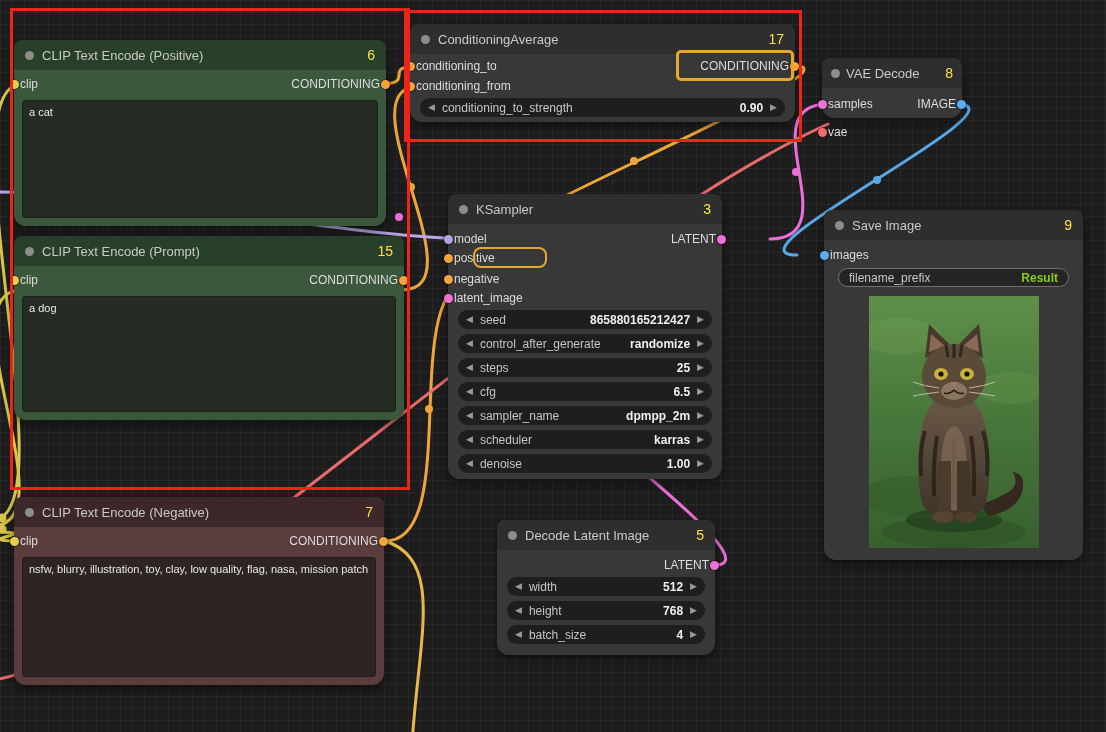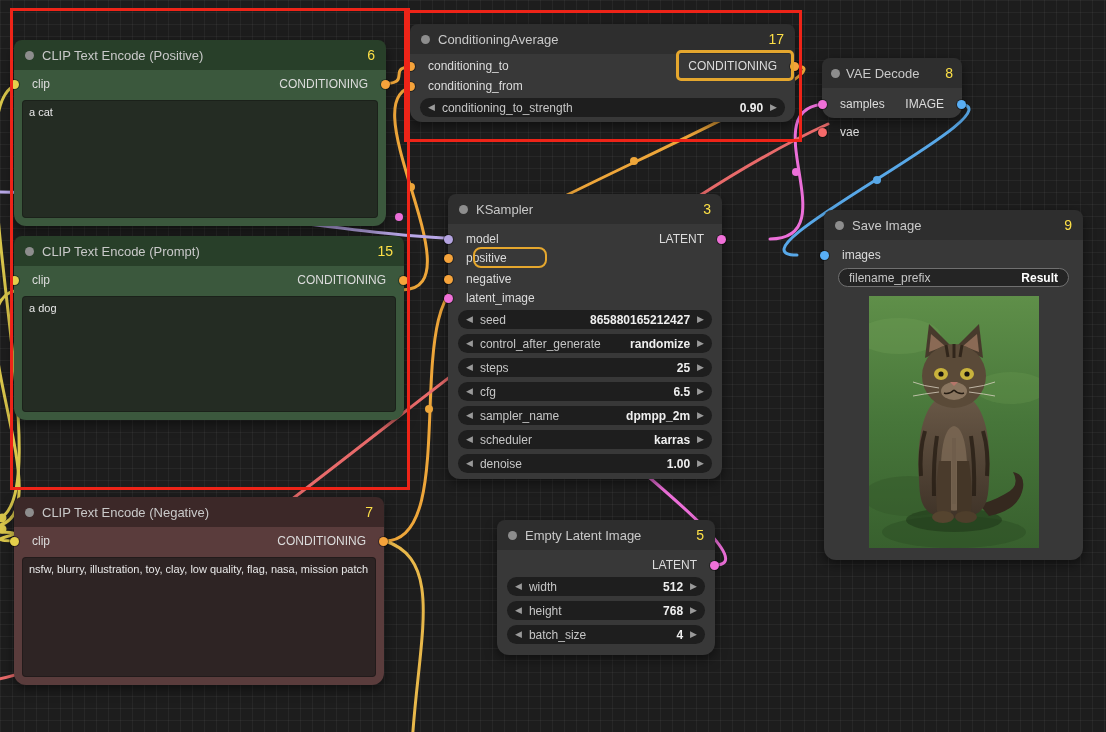--- a/index.html
+++ b/index.html
@@ -16,38 +16,38 @@
   .n-gray{background:#383838}
   .n-green{background:#3b583d}
   .n-red{background:#5a3c3c}
   .ntitle{height:30px;display:flex;align-items:center;gap:8px;padding:0 11px;border-radius:8px 8px 0 0;font-size:13px;color:#c9c9c9;white-space:nowrap}
   .n-gray .ntitle{background:#2e2e2e}
   .n-green .ntitle{background:#283f29}
   .n-red .ntitle{background:#3c2828}
   .tdot{width:9px;height:9px;border-radius:50%;background:#8d8d8d;flex:none}
   .nid{margin-left:auto;color:#fde047;font-size:14px}
 
-  .slot{position:absolute;display:flex;align-items:center;gap:13px;font-size:12px;color:#dcdcdc;transform:translateY(-50%);white-space:nowrap}
+  .slot{position:absolute;display:flex;align-items:center;gap:1px;font-size:12px;color:#dcdcdc;transform:translateY(-50%);white-space:nowrap}
   .slot.in{left:-4px}
   .slot.out{right:-4px}
   .dot{width:9px;height:9px;border-radius:50%;flex:none;box-shadow:0 0 0 1px rgba(0,0,0,.35)}
   .c-clip{background:#e5cf4b}
   .c-cond{background:#f5a33b}
   .c-model{background:#b4a3e0}
   .c-latent{background:#f070d8}
   .c-image{background:#58aef5}
   .c-vae{background:#f56a6a}
 
   .widget{position:absolute;left:10px;right:10px;height:19px;background:#1e1e1e;border-radius:10px;display:flex;align-items:center;padding:0 8px;font-size:12px;color:#c6c6c6;white-space:nowrap}
   .widget .arrow{font-size:9px;color:#9a9a9a;line-height:1;cursor:pointer}
   .widget .wname{margin-left:7px;overflow:hidden;text-overflow:ellipsis}
   .widget .wval{margin-left:auto;margin-right:7px;color:#efefef;font-weight:bold}
 
   .fwidget{position:absolute;height:19px;border:1px solid #707070;border-radius:10px;background:#242424;display:flex;align-items:center;padding:0 10px;font-size:12px;color:#c6c6c6;white-space:nowrap}
-  .fwidget .wval{margin-left:auto;color:#ffffff;font-weight:bold}
+  .fwidget .wval{margin-left:auto;color:#84cc16;font-weight:bold}
 
   .ta{position:absolute;border-radius:4px;padding:5px 7px;font-size:11px;color:#e8e8e8;overflow:hidden;line-height:1.3}
   .n-green .ta{background:#242c23;box-shadow:inset 0 0 0 1px rgba(0,0,0,.25)}
   .n-red .ta{background:#2e2424;box-shadow:inset 0 0 0 1px rgba(0,0,0,.25)}
 
   .preview{position:absolute;overflow:hidden}
   .preview svg{display:block}
 
   .redbox{position:absolute;z-index:4;border:3px solid #ee2418;pointer-events:none}
   .goldbox{position:absolute;z-index:4;border:3px solid #e5a72e;border-radius:5px;pointer-events:none}
@@ -233,21 +233,21 @@
       <span class="arrow">◀</span>
       <span class="wname">denoise</span>
       <span class="wval">1.00</span>
       <span class="arrow">▶</span>
     </div>
   </div>
 
   <div class="node n-gray" style="left:497px;top:520px;width:218px;height:135px">
     <div class="ntitle">
       <span class="tdot"></span>
-      <span class="ttext">Empty Latent Image</span>
+      <span class="ttext">Decode Latent Image</span>
       <span class="nid">5</span>
     </div>
     <div class="slot out" style="top:45px">
       <span>LATENT</span>
       <span class="dot c-latent"></span>
     </div>
     <div class="widget" style="top:57px">
       <span class="arrow">◀</span>
       <span class="wname">width</span>
       <span class="wval">512</span>

